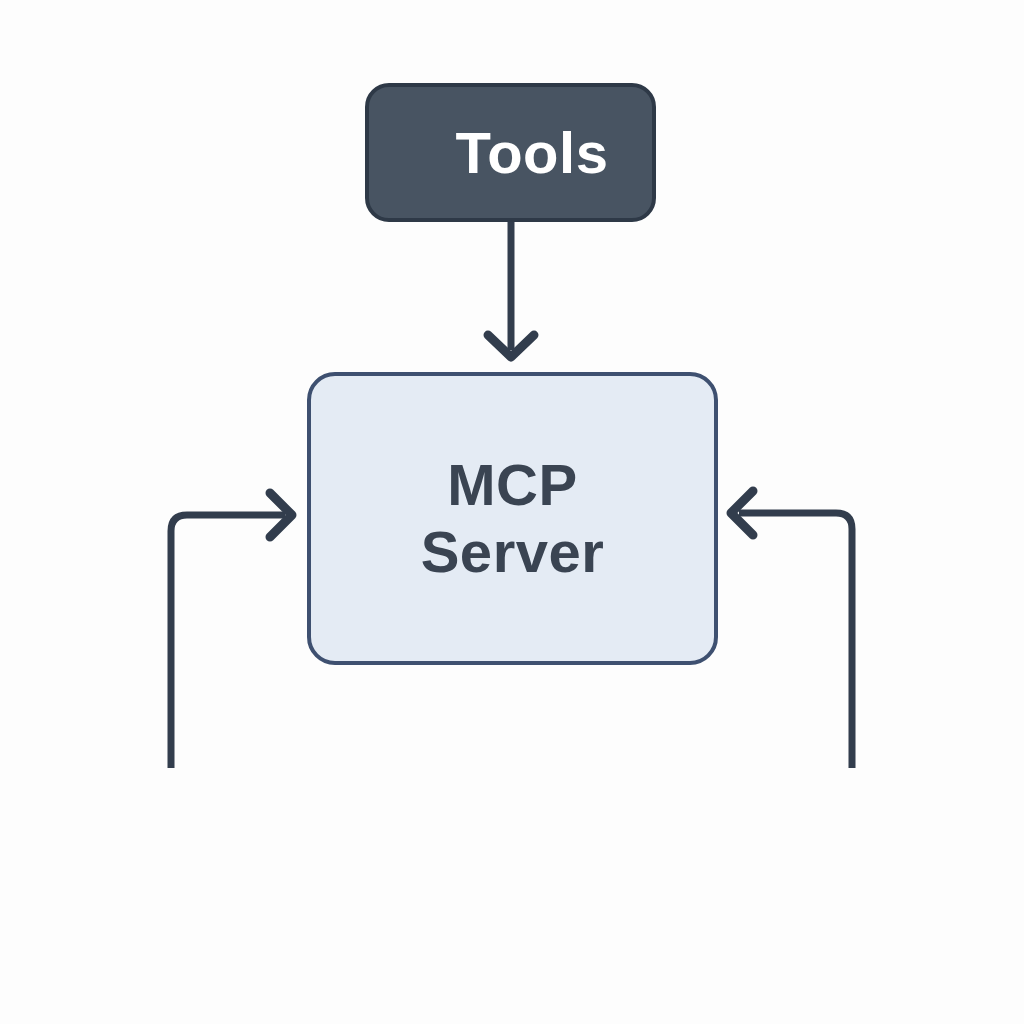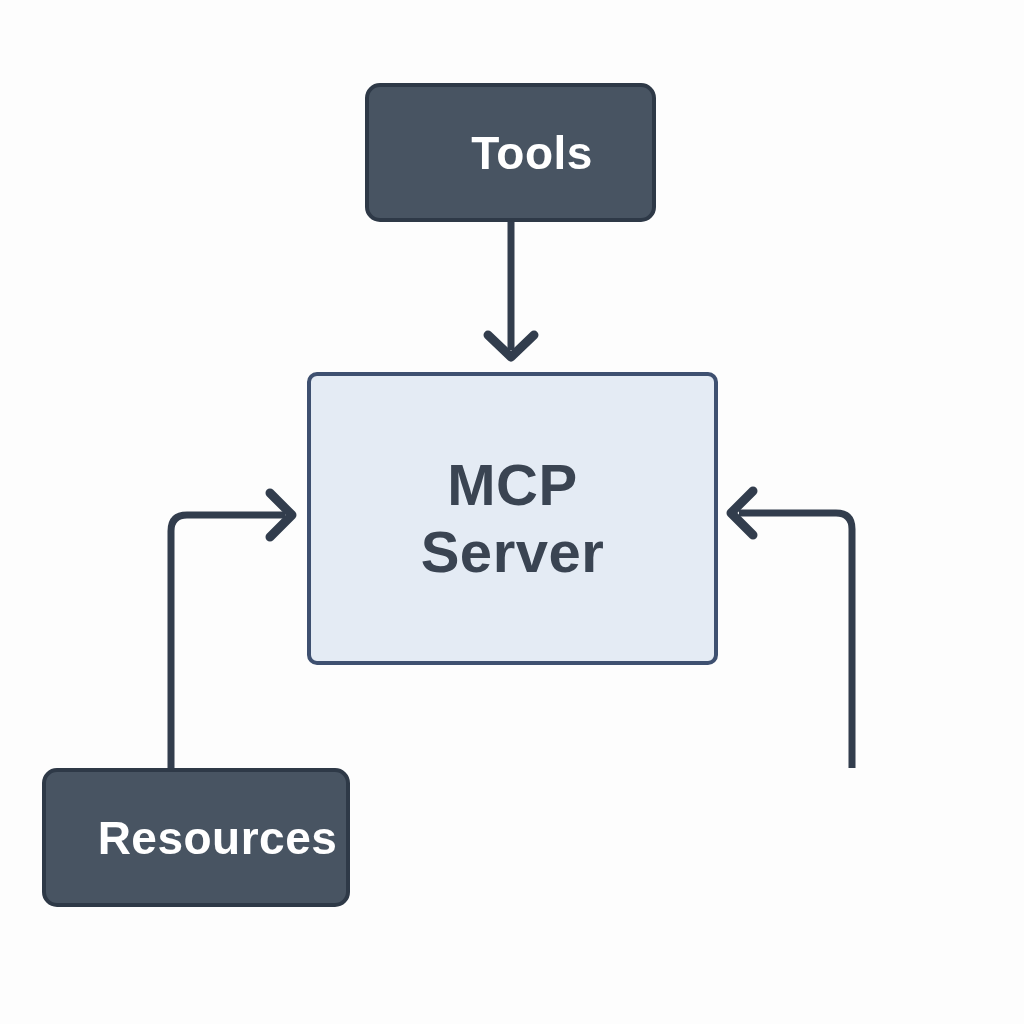--- a/index.html
+++ b/index.html
@@ -31,29 +31,29 @@
   .node{
     position:absolute;
     box-sizing:border-box;
     display:flex;align-items:center;justify-content:center;
     text-align:center;
     font-weight:700;
   }
   .node.dark{
     background:var(--node-dark-fill);
     border:4px solid var(--node-dark-border);
-    border-radius:15px;
+    border-radius:24px;
     color:var(--node-dark-text);
-    font-size:46px;
+    font-size:58px;
     padding-left:43px;
   }
   .node.light{
     background:var(--node-light-fill);
     border:4px solid var(--node-light-border);
-    border-radius:10px;
+    border-radius:28px;
     color:var(--node-light-text);
     font-size:58px;
     line-height:1.15;
   }
   .node-label{white-space:pre-line;letter-spacing:0.5px;}
   #node-tools     {left:365px;top:83px; width:291px;height:139px;}
   #node-mcp-server{left:307px;top:372px;width:411px;height:293px;}
   #node-resources {left:42px; top:768px;width:308px;height:139px;}
   #node-prompts   {left:675px;top:768px;width:307px;height:139px;}
 </style>
@@ -82,18 +82,15 @@
 
   <div class="node dark" id="node-tools">
     <span class="node-label">Tools</span>
   </div>
 
   <div class="node light" id="node-mcp-server">
     <span class="node-label">MCP
 Server</span>
   </div>
 
-  <div class="node dark" id="node-resources">
-    <span class="node-label">Resources</span>
-  </div>
 
 
 </div>
 
 </body></html>

